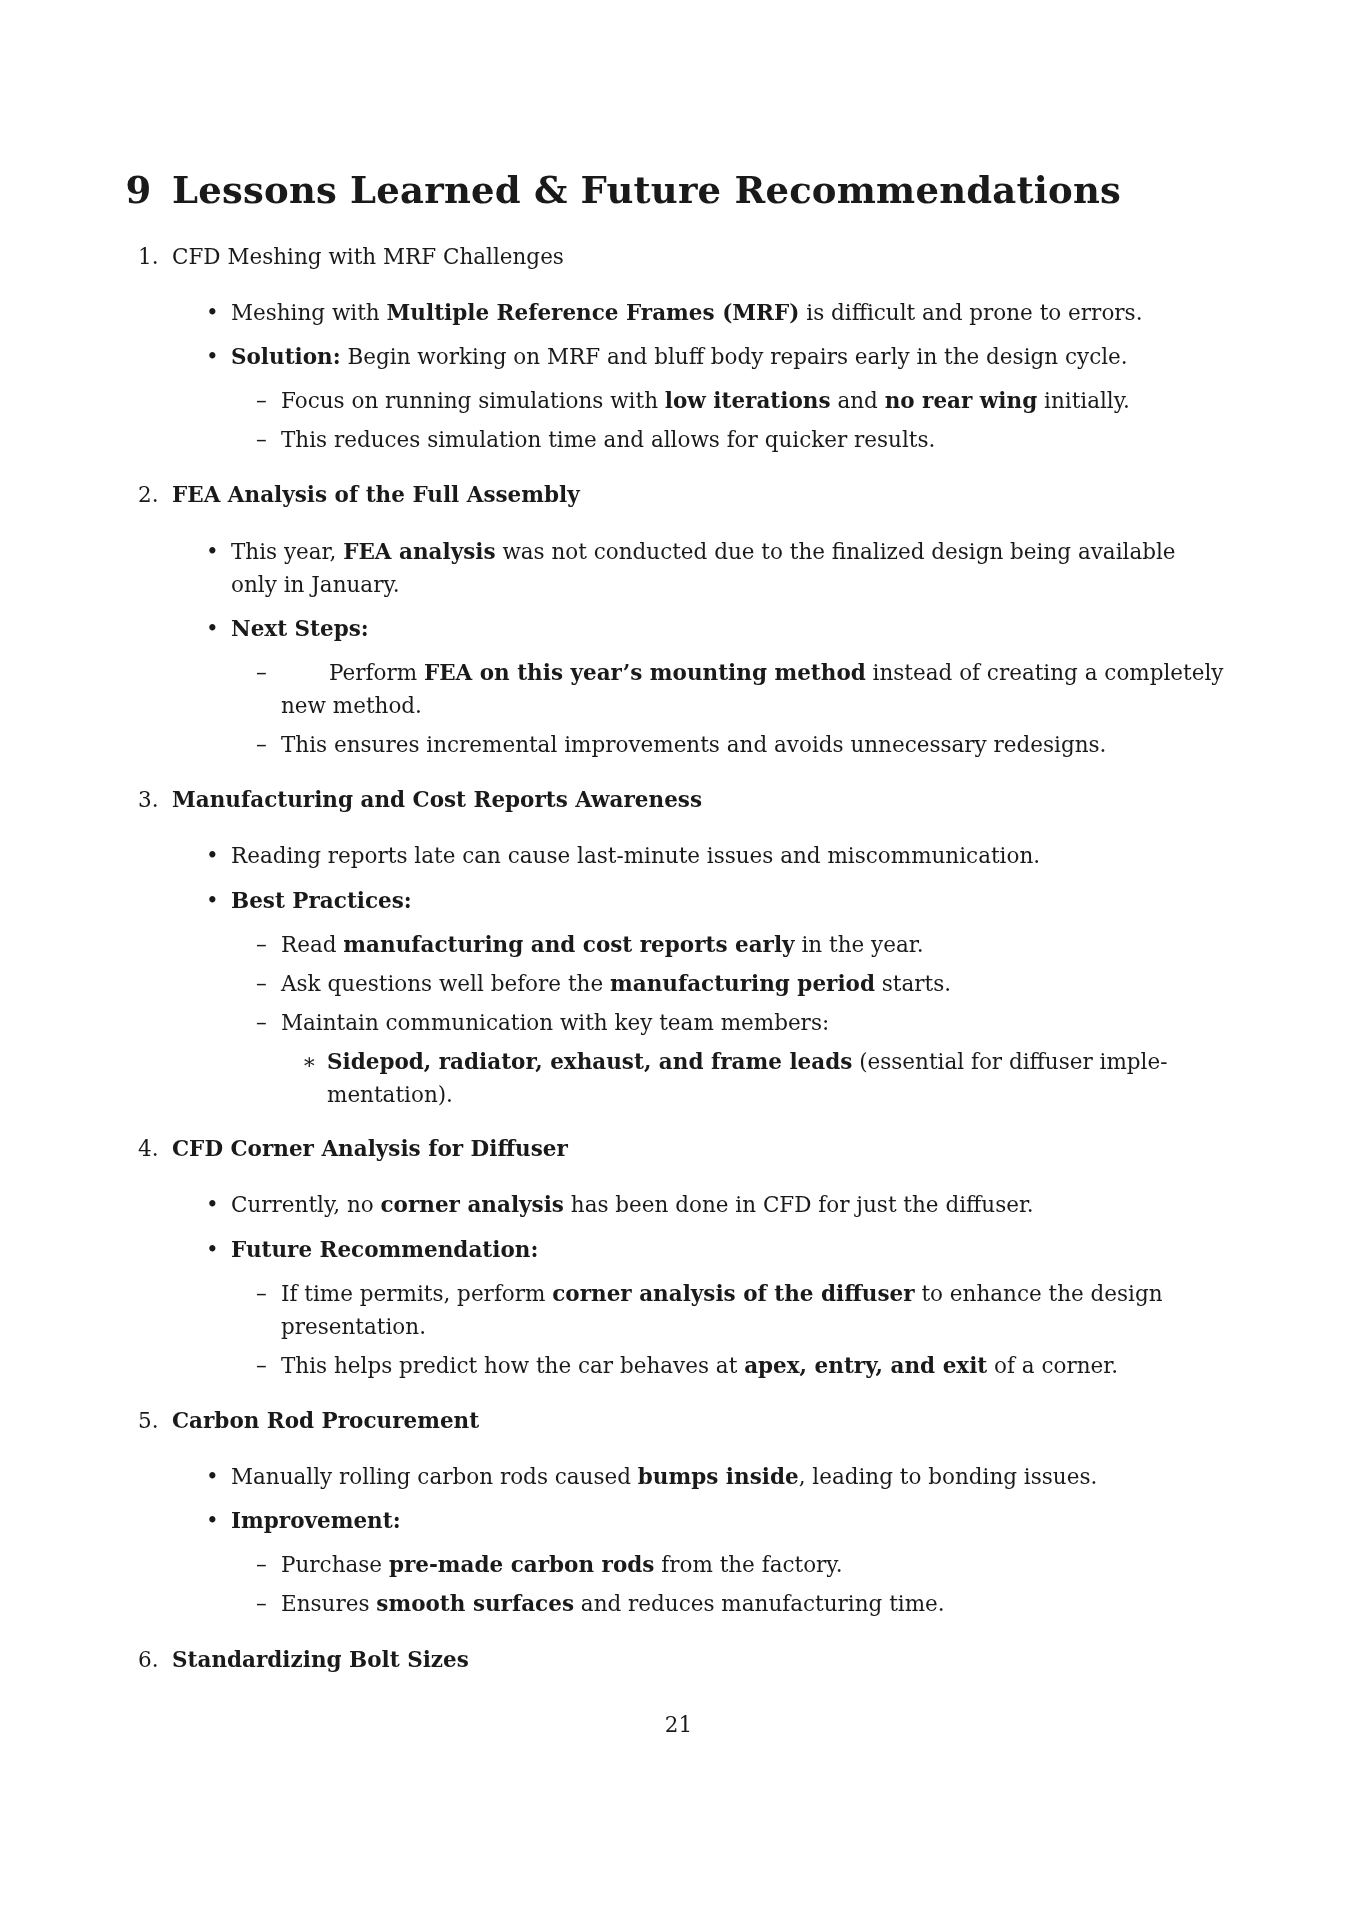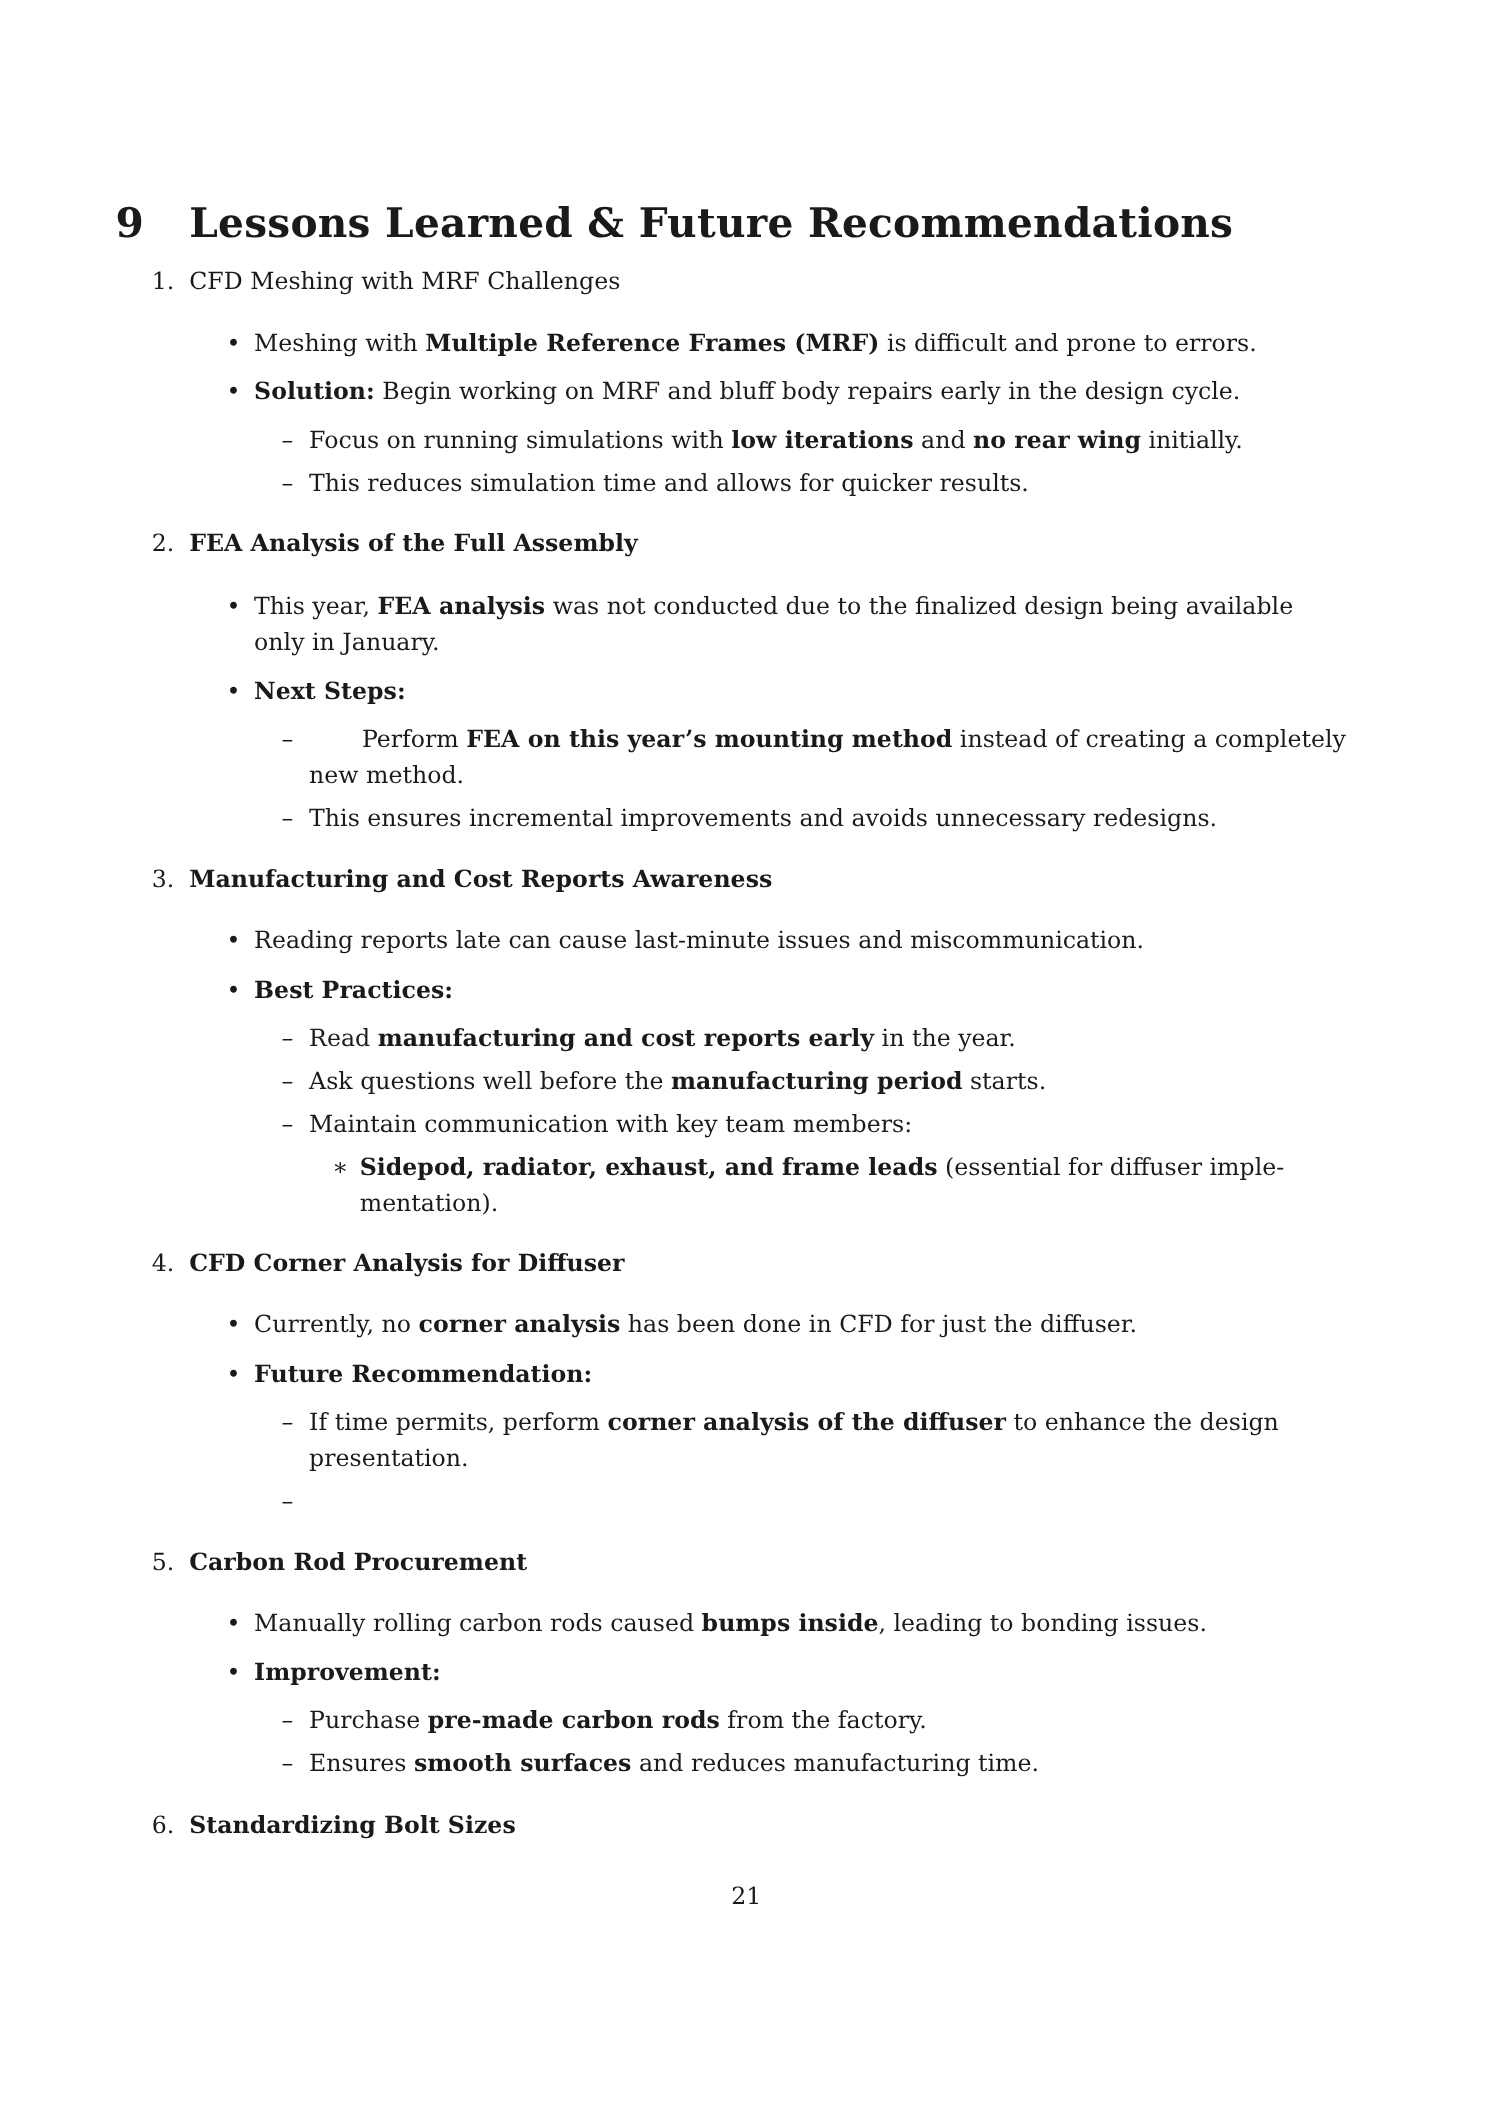--- a/index.html
+++ b/index.html
@@ -1,19 +1,19 @@
 <!DOCTYPE html>
 <html><head>
 <meta charset="utf-8">
 <style>
   html, body { margin: 0; padding: 0; background: #ffffff; }
   body { width: 1357px; height: 1920px; position: relative; overflow: hidden;
          font-family: "DejaVu Serif", "Liberation Serif", serif; color: #1a1a1a; }
   .page { position: absolute; left: 0; top: 0; width: 1357px; height: 1920px; }
-  .sec { position: absolute; left: 105px; top: 180px; font-size: 37px; font-weight: bold; white-space: nowrap; letter-spacing: 0.2px; }
+  .sec { position: absolute; left: 105px; top: 168px; font-size: 37px; font-weight: bold; white-space: nowrap; letter-spacing: 0.2px; text-align: center; }
   .sec .num { display: inline-block; width: 67px; }
   .ln { position: absolute; font-size: 21.5px; line-height: 33px; white-space: nowrap; }
   .lbl { position: absolute; font-size: 21.5px; line-height: 33px; }
   b { font-weight: bold; }
   .pagenum { position: absolute; left: 0; width: 1357px; text-align: center; top: 1712px; font-size: 21.5px; }
 </style>
 </head>
 <body>
 
 <div class="page">
@@ -83,20 +83,21 @@
   <div class="ln" style="left:231px;top:1188px;"><span>Currently, no </span><b>corner analysis</b><span> has been done in CFD for just the diffuser.</span></div>
 
   <div class="lbl" style="left:206px;top:1233px;">•</div>
   <div class="ln" style="left:231px;top:1233px;font-weight:bold;">Future Recommendation:</div>
 
   <div class="lbl" style="left:256px;top:1277px;">–</div>
   <div class="ln" style="left:281px;top:1277px;"><span>If time permits, perform </span><b>corner analysis of the diffuser</b><span> to enhance the design</span></div>
   <div class="ln" style="left:281px;top:1310px;">presentation.</div>
 
   <div class="lbl" style="left:256px;top:1349px;">–</div>
+  <div class="ln" style="left:281px;top:1349px;"><span>This helps predict how the car behaves at </span><b>apex, entry, and exit</b><span> of a corner.</span></div>
 
   <div class="ln" style="left:138px;top:1404px;">5.</div>
   <div class="ln" style="left:172px;top:1404px;font-weight:bold;">Carbon Rod Procurement</div>
 
   <div class="lbl" style="left:206px;top:1460px;">•</div>
   <div class="ln" style="left:231px;top:1460px;"><span>Manually rolling carbon rods caused </span><b>bumps inside</b><span>, leading to bonding issues.</span></div>
 
   <div class="lbl" style="left:206px;top:1504px;">•</div>
   <div class="ln" style="left:231px;top:1504px;font-weight:bold;">Improvement:</div>
 

